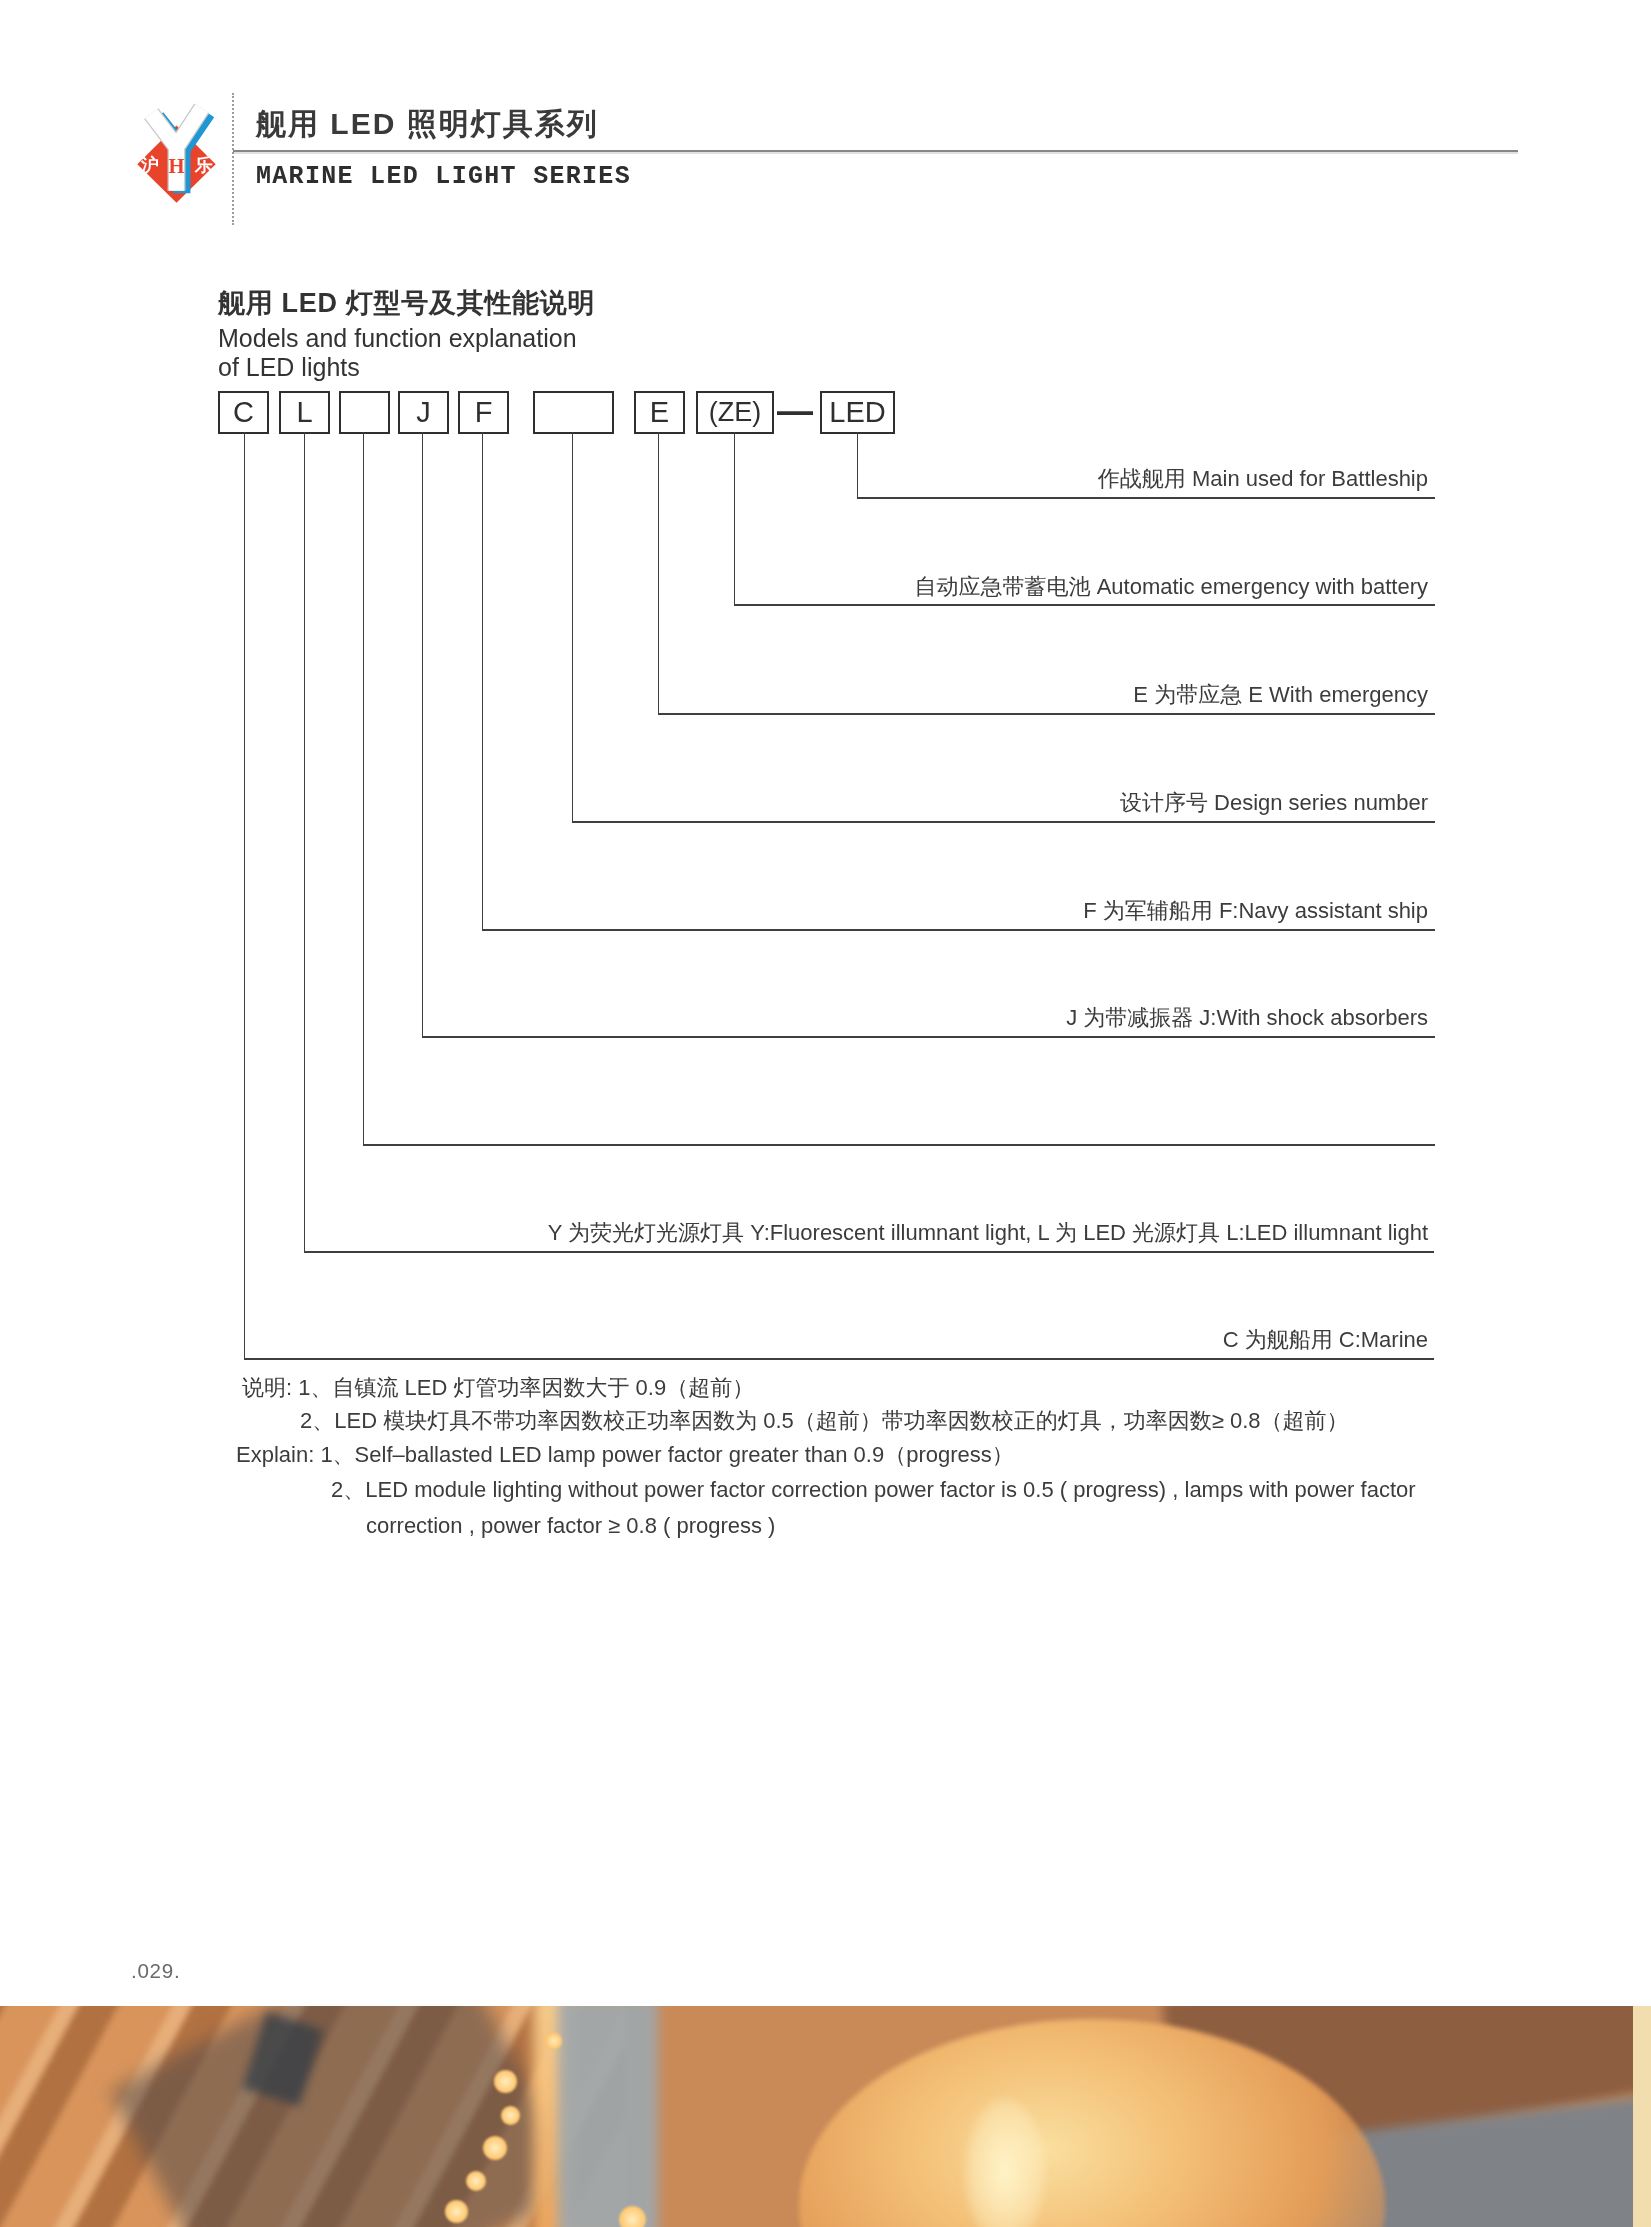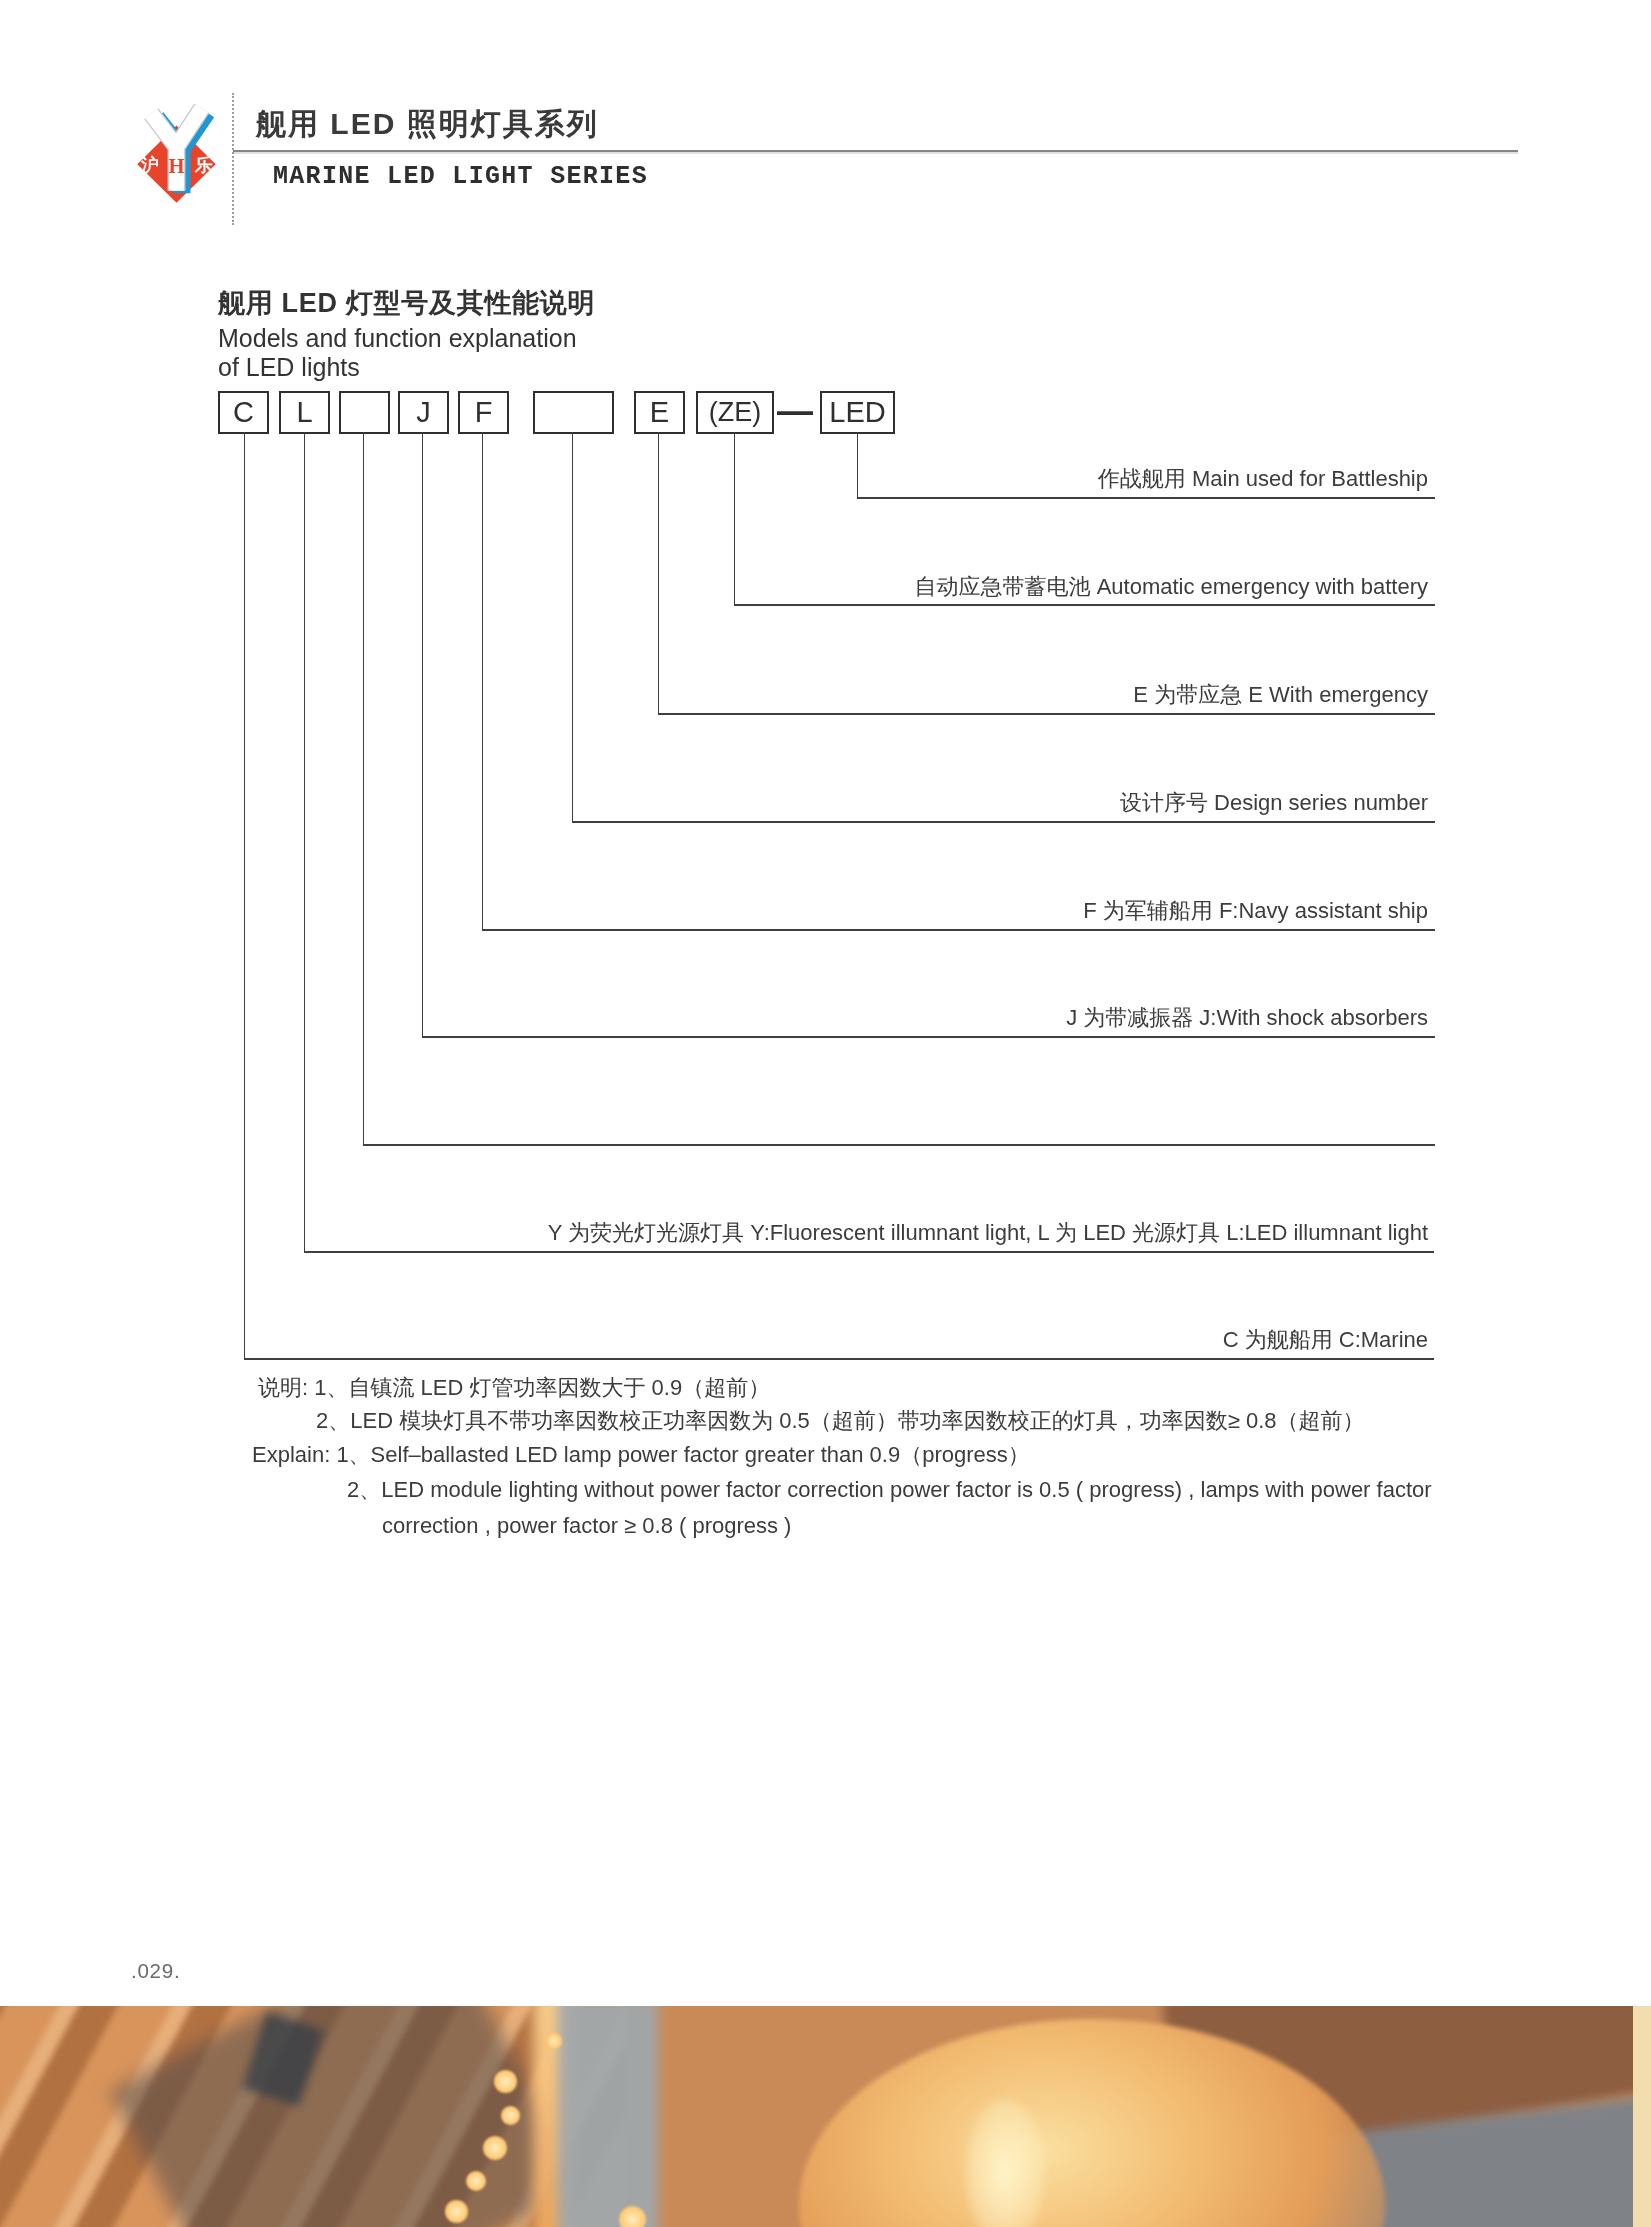--- a/index.html
+++ b/index.html
@@ -8,40 +8,40 @@
     width:1652px; height:2227px; position:relative; overflow:hidden;
     font-family:"Liberation Sans","DejaVu Sans",sans-serif; color:#3a3a3a;
   }
   .abs { position:absolute; }
 
   
   .logo-wrap { left:130px; top:99px; width:93px; height:113px; }
   .header-sep { left:232px; top:93px; height:132px; width:0; border-left:2px dotted #9c9c9c; }
   .header-title-zh { left:256px; top:104px; font-size:30px; font-weight:600; letter-spacing:2px; color:#3a3a3a; white-space:nowrap; }
   .header-rule { left:233px; top:150px; width:1285px; height:2px; background:#868686; box-shadow:0 2px 0 rgba(134,134,134,.25); }
-  .header-title-en { left:256px; top:162px; font-family:"Liberation Mono","DejaVu Sans Mono",monospace; font-size:25px; font-weight:600; letter-spacing:1.3px; color:#2e2e2e; white-space:nowrap;margin-left:17px; }
+  .header-title-en { left:256px; top:162px; font-family:"Liberation Mono","DejaVu Sans Mono",monospace; font-size:25px; font-weight:600; letter-spacing:1.3px; color:#2e2e2e; white-space:nowrap; }
 
   
   .sec-zh  { left:218px; top:285px; font-size:27px; font-weight:600; letter-spacing:0.7px; color:#333; white-space:nowrap;text-align:right; }
   .sec-en1 { left:218px; top:324px; font-size:25px; color:#333; white-space:nowrap; }
   .sec-en2 { left:218px; top:353px; font-size:25px; color:#333; white-space:nowrap; }
 
   
   .dbox {
     position:absolute; top:391px; height:43px; border:2px solid #2f2f2f; background:#fff;
     display:flex; align-items:center; justify-content:center;
     font-size:29px; color:#2f2f2f; white-space:nowrap;
   }
   .dbox.ze { font-size:27px; }
   .code-dash { position:absolute; left:771px; top:389px; width:48px; height:43px;
     display:flex; align-items:center; justify-content:center;
     font-size:36px; font-weight:700; color:#2f2f2f; }
   .vline { position:absolute; width:1.3px; background:#3f3f3f; }
   .hline { position:absolute; height:2px; background:#3f3f3f; }
-  .note-line { position:absolute; font-size:22px; color:#3c3c3c; white-space:nowrap;margin-left:16px; }
+  .note-line { position:absolute; font-size:22px; color:#3c3c3c; white-space:nowrap; }
   .annot {
     position:absolute; right:224px; text-align:right;
     font-size:22px; line-height:33px; color:#3c3c3c; white-space:nowrap;
   }
   .annot span { display:block;text-align:right; }
 
   
   .page-num { left:131px; top:1959px; font-size:20.6px; color:#6a6a6a; letter-spacing:0.7px; }
 
   .photo { left:0; top:2006px; width:1652px; height:222px; overflow:hidden; background:#c98a58; }

